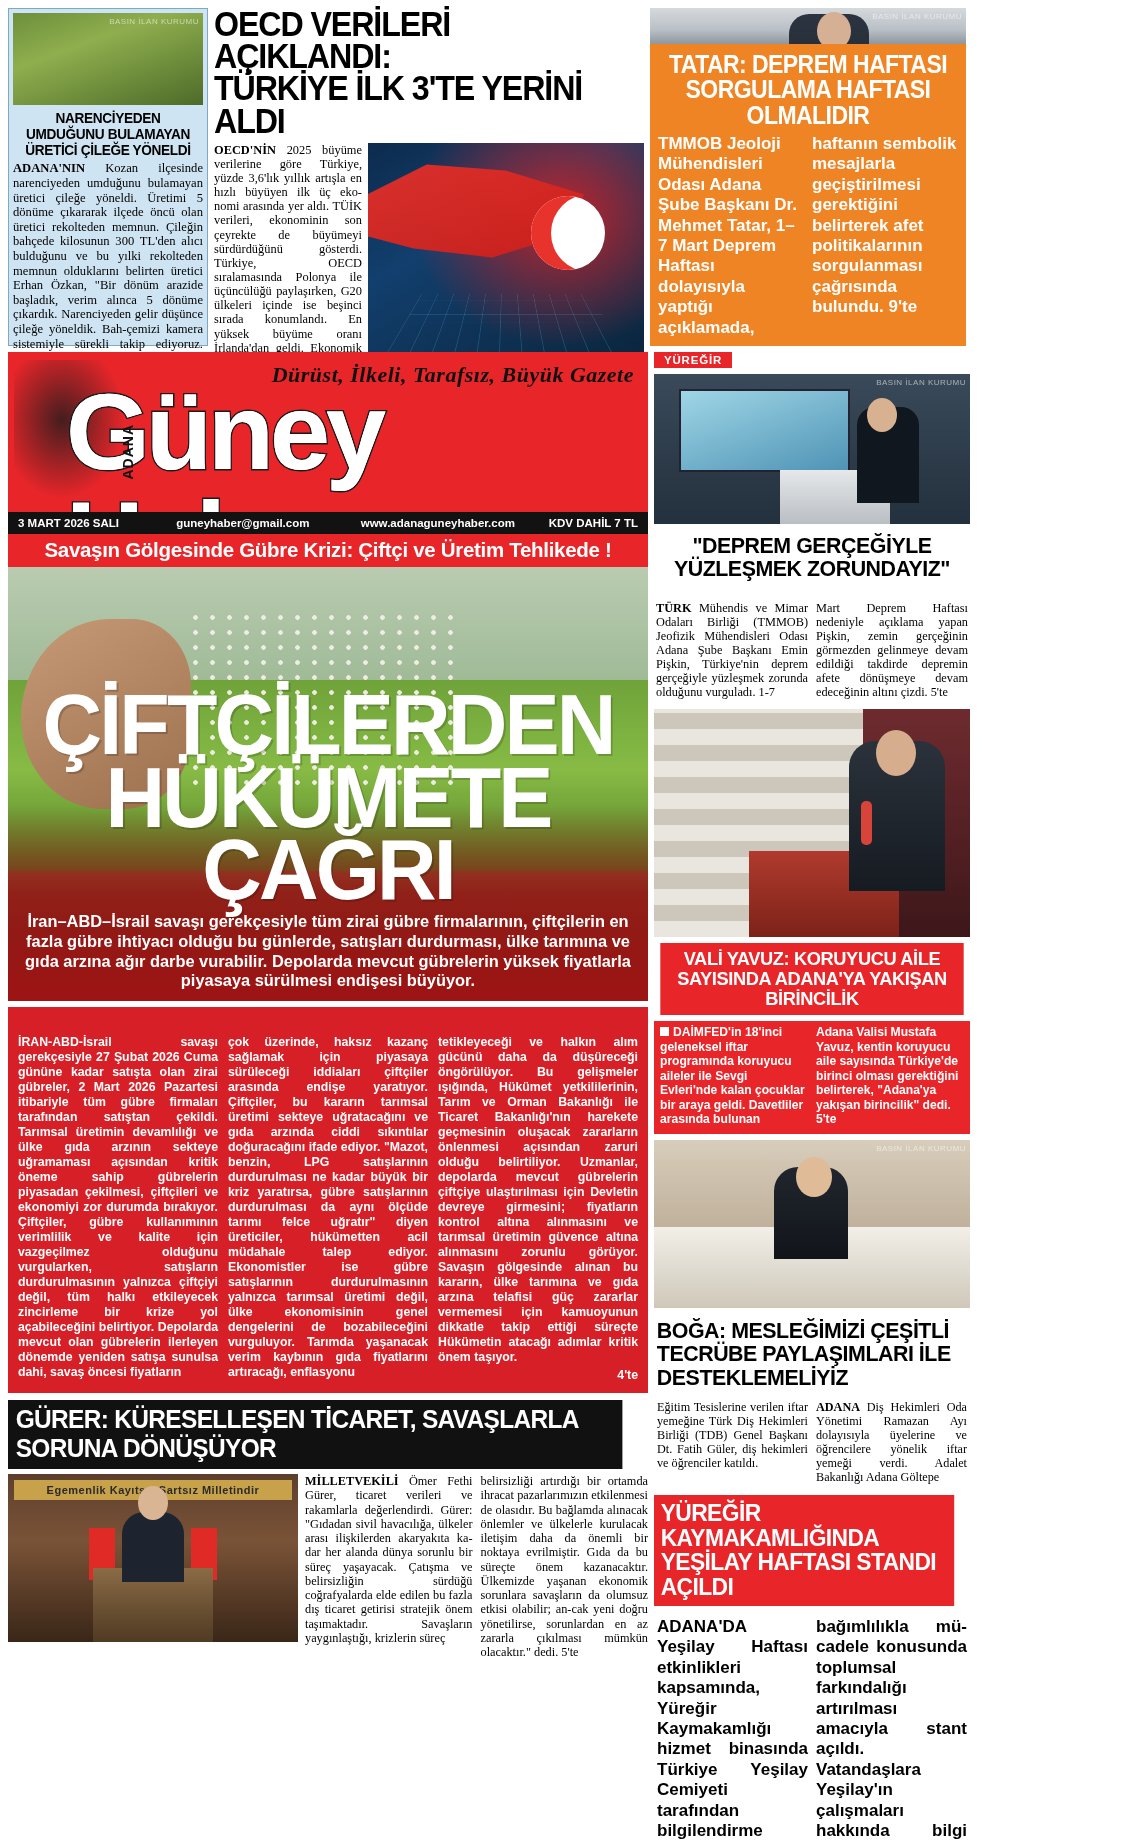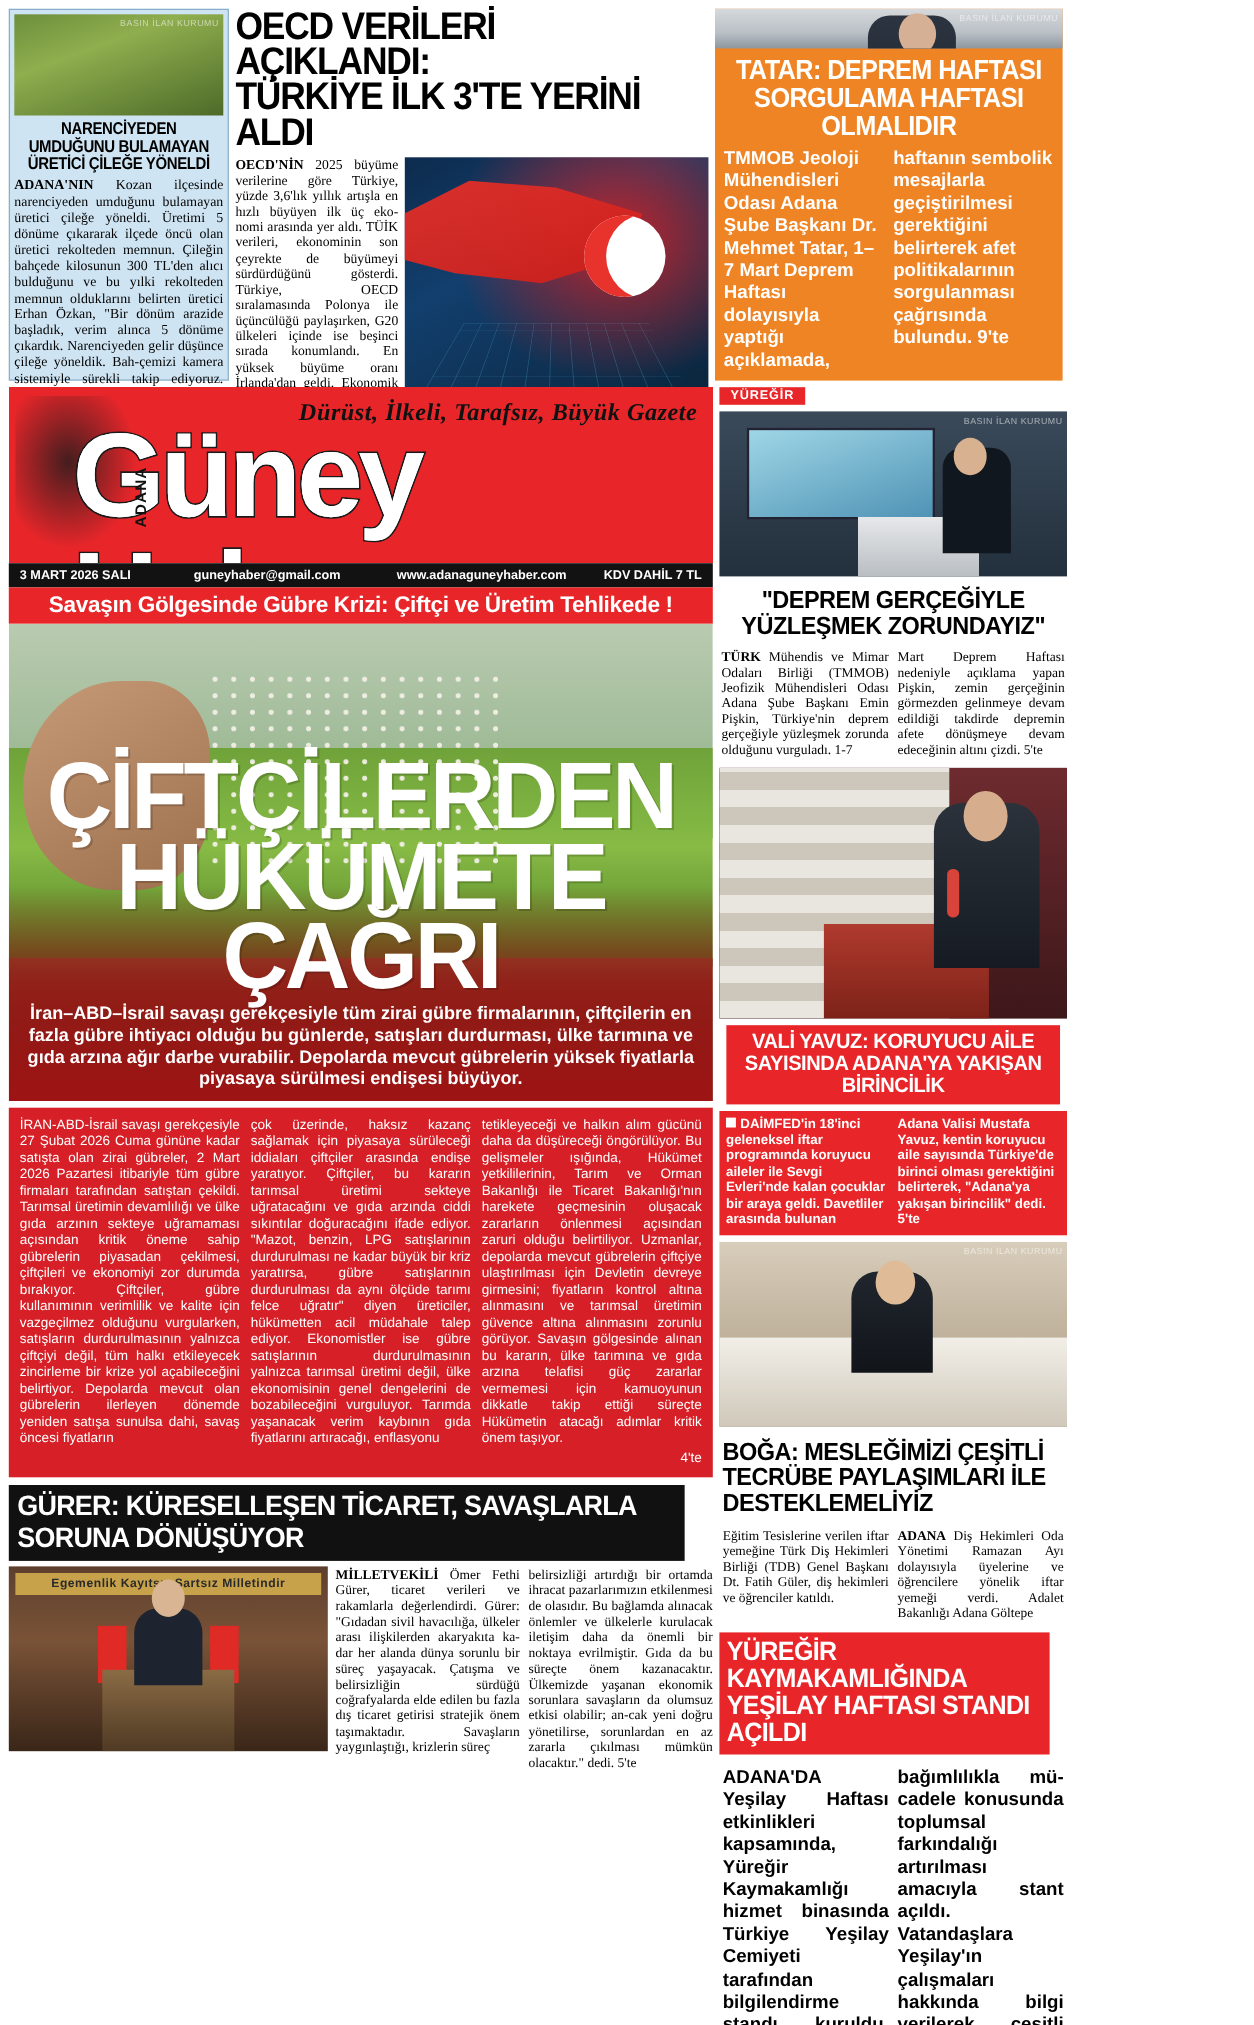--- a/index.html
+++ b/index.html
@@ -126,22 +126,22 @@
      font-family:"Liberation Sans",sans-serif; font-weight:bold; font-size:86px;
      line-height:.84; letter-spacing:-3px; transform:scaleX(.96);
      text-shadow: 2px 2px 0 rgba(0,0,0,.18);
   }
   .hero-sub {
      position:absolute; left:12px; right:12px; bottom:10px; text-align:center; color:#fff;
      font-family:"Liberation Sans",sans-serif; font-weight:bold; font-size:16.4px; line-height:1.2;
   }
 
   .leadCols { display:flex; gap:10px; margin-top:6px; background:#d61f26; color:#fff; padding:8px 10px 10px; }
-  .leadCols > div { flex:1; font-family:"Liberation Sans",sans-serif; font-weight:normal;
-     font-size:12.3px; line-height:1.22; text-align:justify; }
+  .leadCols > div { flex:1; font-family:"Liberation Sans",sans-serif; font-weight:bold;
+     font-size:12.3px; line-height:1.22; text-align:justify;margin-top:20px; }
   .leadCols .pg { display:block; text-align:right; margin-top:3px; }
 
   
   .gurer-hd { background:#111; color:#fff; font-family:"Liberation Sans",sans-serif; font-weight:bold;
      font-size:25.5px; padding:5px 8px 6px; margin-top:7px; letter-spacing:-.7px; transform:scaleX(.96);
      transform-origin:left center; }
   .gurer-body { display:flex; gap:7px; margin-top:5px; }
   .gurer-pic { width:290px; height:168px; position:relative; overflow:hidden;
      background:linear-gradient(180deg,#5d3f2e 0%,#7a5337 40%,#3a2618 100%); }
   .gurer-pic .banner { position:absolute; left:6px; top:6px; right:6px; height:20px; background:#c8a24a;
@@ -169,21 +169,21 @@
      background:linear-gradient(160deg,#9fd6e6,#4f93b5); border:2px solid #223;}
   .rail-pic-1 .speaker { position:absolute; right:16%; top:22%; width:62px; height:96px;
      background:#11171f; border-radius:18px 18px 0 0;}
   .rail-pic-1 .sphead { position:absolute; right:23%; top:16%; width:30px; height:34px;
      border-radius:50%; background:#d8b190;}
   .rail-pic-1 .lectern { position:absolute; left:40%; bottom:0; width:110px; height:54px;
      background:linear-gradient(180deg,#e6e8ea,#b9bec3);}
 
   .rail-h2 { font-family:"Liberation Sans",sans-serif; font-weight:bold; font-size:22.5px;
      line-height:1.03; text-align:center; padding:4px 2px 2px; letter-spacing:-.5px; transform:scaleX(.95);}
-  .rail-cols { display:flex; gap:8px; padding:2px 2px 4px; font-size:12.3px; line-height:1.14; text-align:justify;}
+  .rail-cols { display:flex; gap:8px; padding:2px 2px 4px; font-size:12.3px; line-height:1.14; text-align:justify;margin-top:11px;}
   .rail-cols > div { flex:1; }
   .rail-cols b { font-weight:bold; }
 
   .rail-pic-2 { height:228px; position:relative; overflow:hidden;
      background:linear-gradient(180deg,#6e2b2f 0%,#3d171a 100%);}
   .rail-pic-2 .backdrop { position:absolute; inset:0 34% 0 0;
      background:repeating-linear-gradient(0deg,#e9e6df 0 16px,#cdc7bb 16px 32px);}
   .rail-pic-2 .spk { position:absolute; right:8%; top:14%; width:96px; height:150px;
      background:linear-gradient(180deg,#2b323b,#161b22); border-radius:26px 26px 0 0;}
   .rail-pic-2 .spkhead { position:absolute; right:17%; top:9%; width:40px; height:46px;

